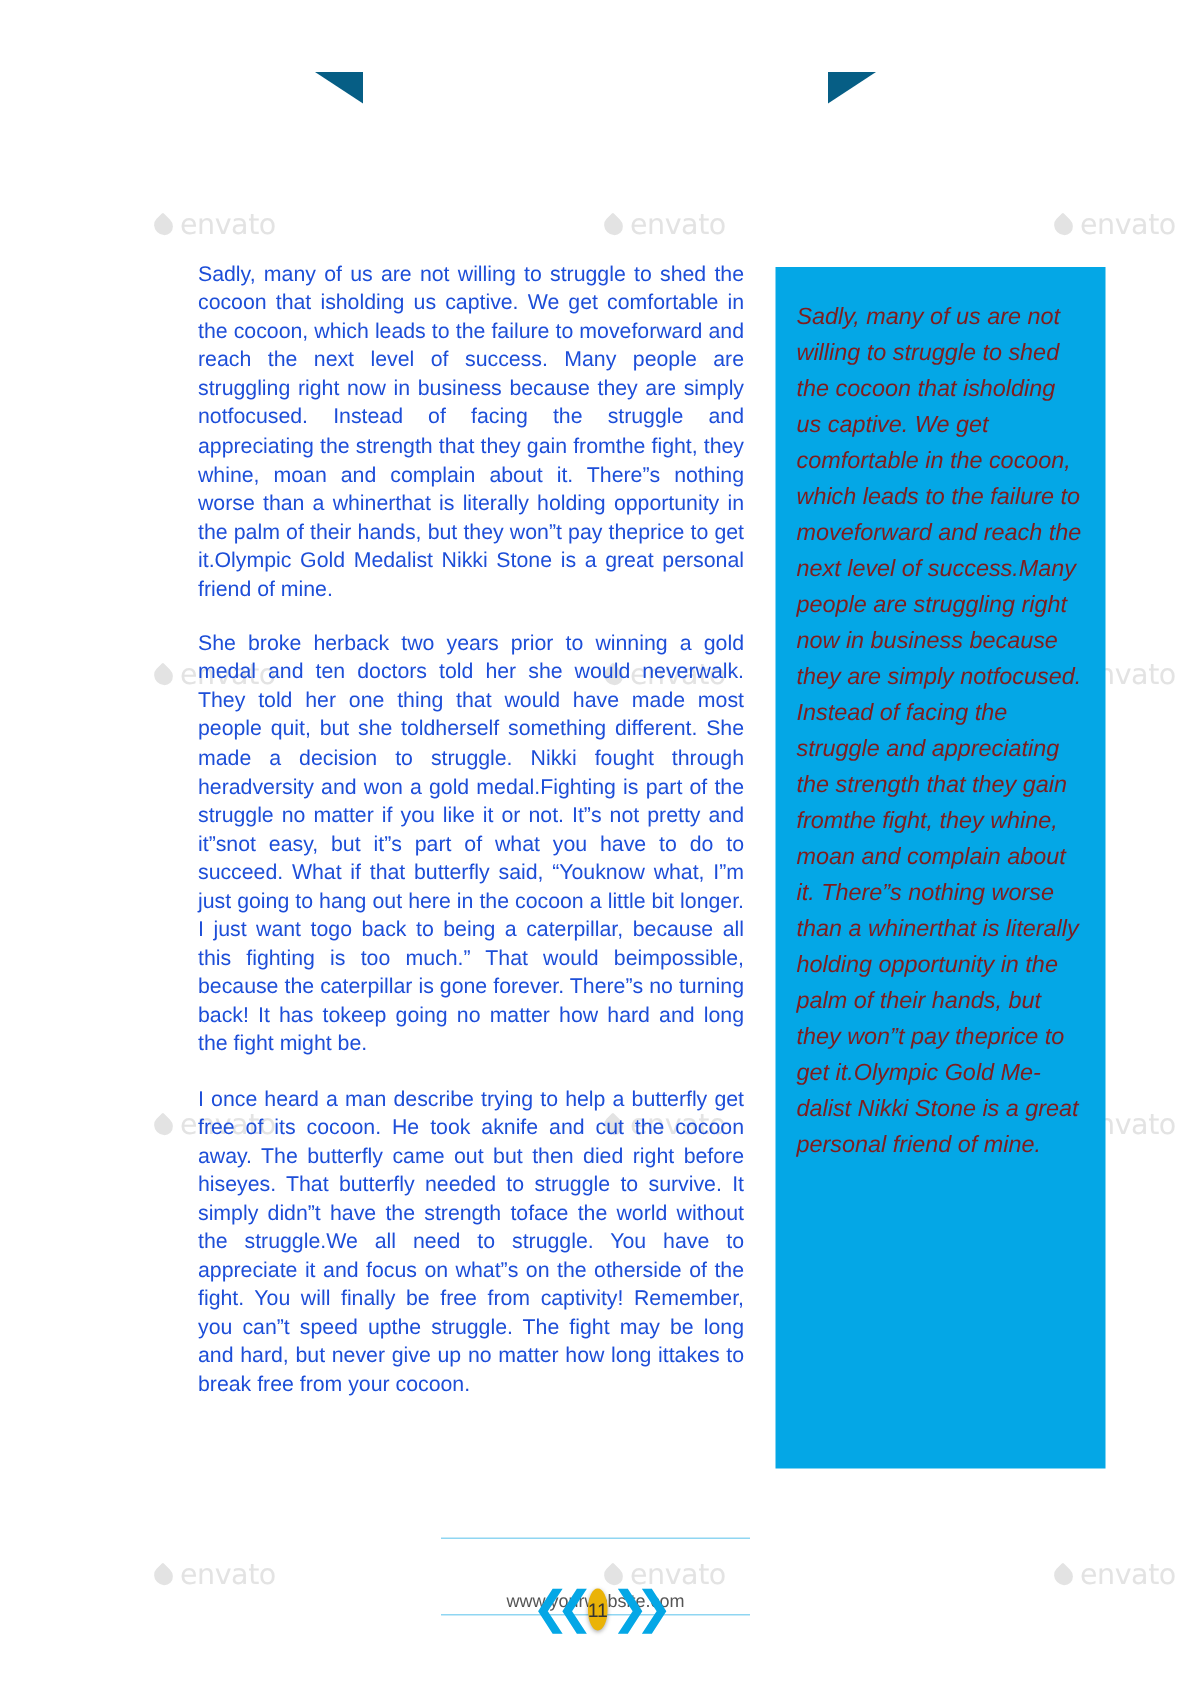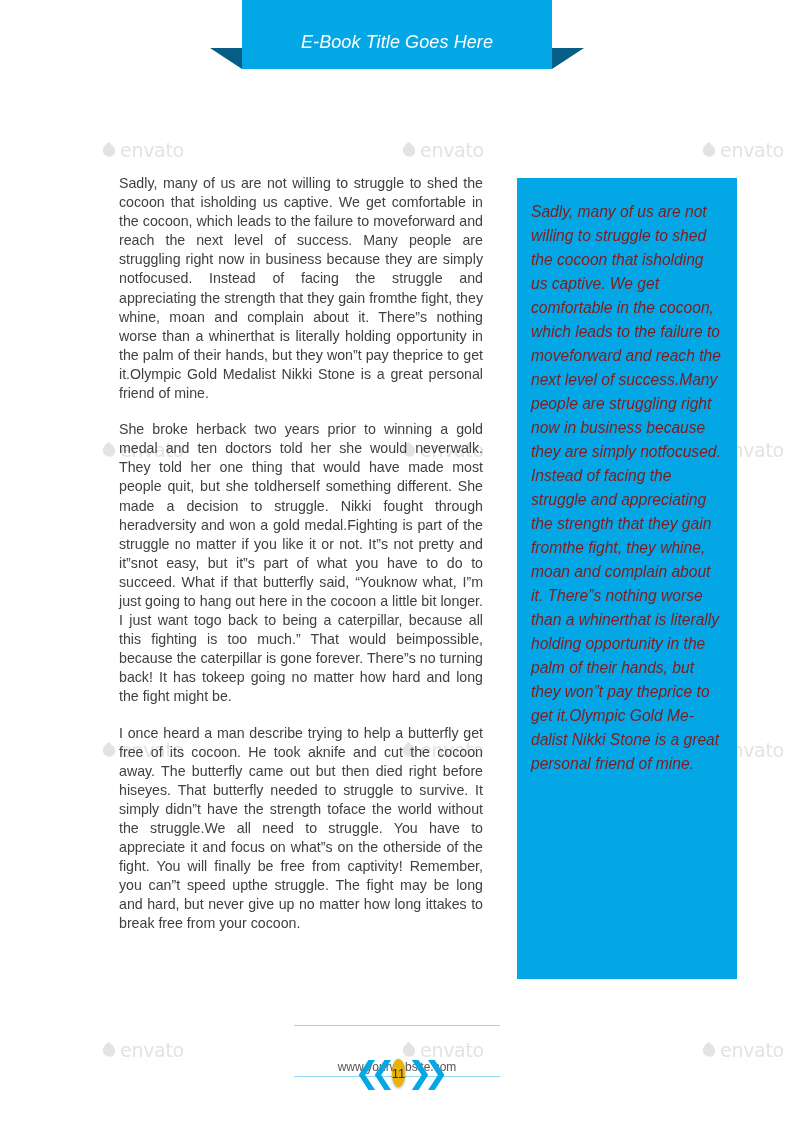--- a/index.html
+++ b/index.html
@@ -29,22 +29,22 @@
       position: absolute; left: 32px; top: 0; width: 310px; height: 69px;
       background: #04a7e6; display: flex; align-items: center; justify-content: center;
       padding-top: 16px;
     }
     .ribbon-title {
       color: #ffffff; font-style: italic; font-size: 18px; letter-spacing: 0.1px;
       font-family: "Liberation Sans", sans-serif;
     }
 
     .main-text {
-      position: absolute; left: 119px; top: 174px; width: 364px;
-      font-size: 14.2px; line-height: 19.1px; color: #404040; text-align: justify;
+      position: absolute; left: 132px; top: 174px; width: 364px;
+      font-size: 14.2px; line-height: 19.1px; color: #1d4ed8; text-align: justify;
       font-family: "Liberation Sans", sans-serif; hyphens: manual;
     }
     .main-text p { margin-bottom: 17px; }
 
     .pull-quote {
       position: absolute; left: 517px; top: 178px; width: 220px; height: 801px;
       background: #04a7e6; padding: 22px 14px;
     }
     .pull-quote-text {
       color: #7f1d1d; font-style: italic; font-size: 15.6px; line-height: 24px;
@@ -119,23 +119,20 @@
     </div>
     <div class="watermark" style="left: 703px; top: 1039px;">
       <span class="drop"></span>
       <span>envato</span>
     </div>
   </div>
 
 <div class="ribbon-wrap">
   <div class="ribbon-fold-left"></div>
   <div class="ribbon-fold-right"></div>
-  <div class="ribbon">
-    <span class="ribbon-title">E-Book Title Goes Here</span>
-  </div>
 </div>
 
 <div class="main-text">
   <p>Sadly, many of us are not willing to struggle to shed the cocoon that isholding us captive. We get com­fortable in the cocoon, which leads to the failure to moveforward and reach the next level of success. Many people are struggling right now in business be­cause they are simply notfocused. Instead of facing the struggle and appreciating the strength that they gain fromthe fight, they whine, moan and complain about it. There”s nothing worse than a whinerthat is literally holding opportunity in the palm of their hands, but they won”t pay theprice to get it.Olympic Gold Medalist Nikki Stone is a great personal friend of mine.</p>
   <p>She broke herback two years prior to winning a gold medal and ten doctors told her she would neverwalk. They told her one thing that would have made most people quit, but she toldherself something different. She made a decision to struggle. Nikki fought through heradversity and won a gold medal.Fighting is part of the struggle no matter if you like it or not. It”s not pretty and it”snot easy, but it”s part of what you have to do to succeed. What if that butterfly said, “Youk­now what, I”m just going to hang out here in the co­coon a little bit longer. I just want togo back to being a caterpillar, because all this fighting is too much.” That would beimpossible, because the caterpillar is gone forever. There”s no turning back! It has tokeep going no matter how hard and long the fight might be.</p>
   <p>I once heard a man describe trying to help a butterfly get free of its cocoon. He took aknife and cut the co­coon away. The butterfly came out but then died right before hiseyes. That butterfly needed to struggle to survive. It simply didn”t have the strength toface the world without the struggle.We all need to struggle. You have to appreciate it and focus on what”s on the otherside of the fight. You will finally be free from captivity! Remember, you can”t speed upthe struggle. The fight may be long and hard, but never give up no matter how long ittakes to break free from your cocoon.</p>
 </div>
 
 <div class="pull-quote">
   <p class="pull-quote-text">Sadly, many of us are not willing to strug­gle to shed the co­coon that isholding us captive. We get comfortable in the cocoon, which leads to the failure to move­forward and reach the next level of suc­cess.Many people are struggling right now in business because they are simply notfocused. Instead of facing the struggle and appre­ciating the strength that they gain fromthe fight, they whine, moan and complain about it. There”s nothing worse than a whinerthat is literally holding opportunity in the palm of their hands, but they won”t pay theprice to get it.Olympic Gold Me­dalist Nikki Stone is a great personal friend of mine.</p>

